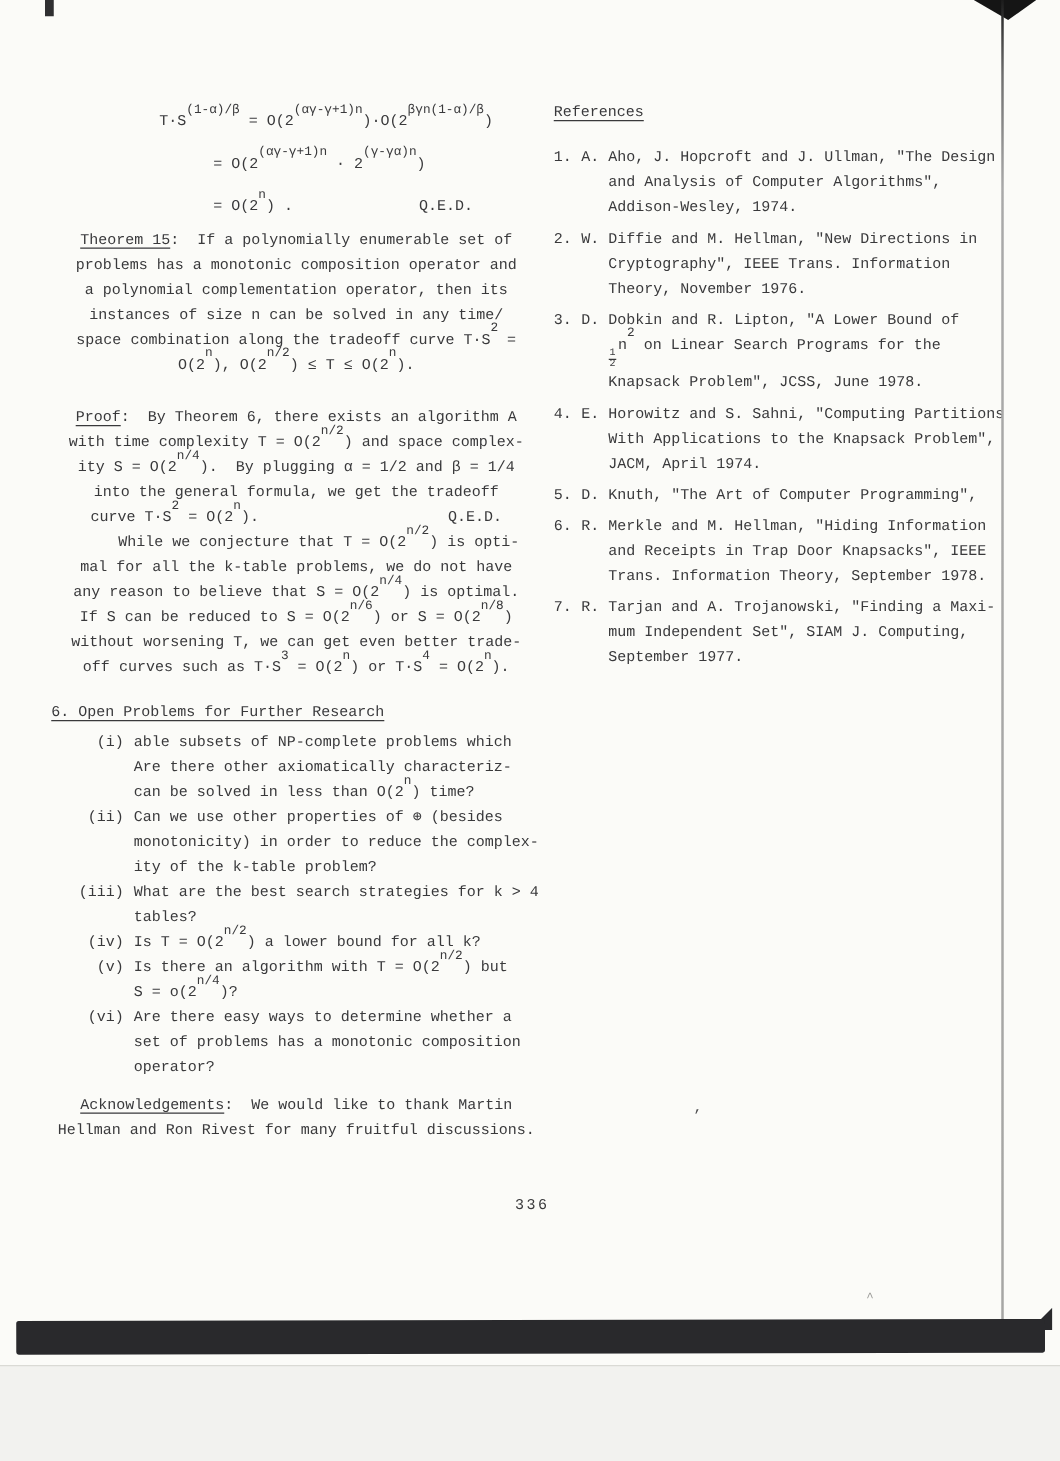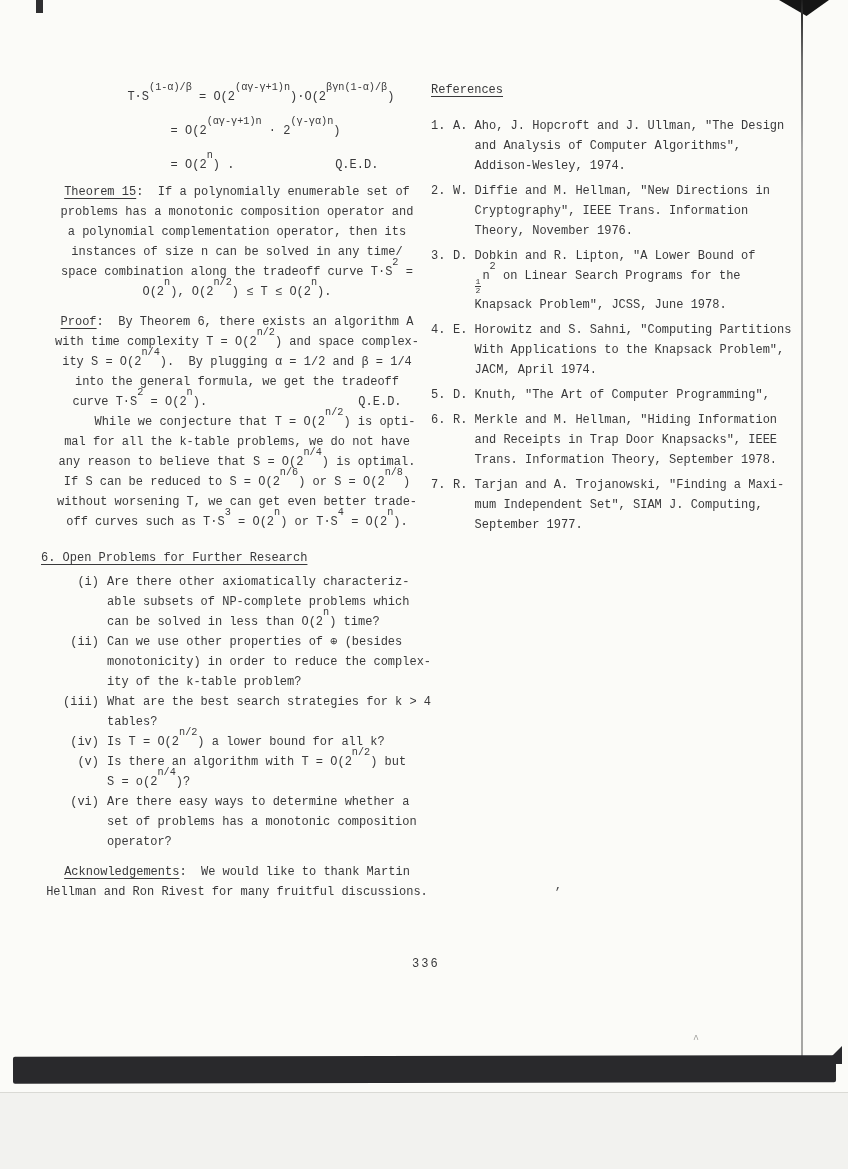--- a/index.html
+++ b/index.html
@@ -16,29 +16,29 @@
   .u-heading{text-decoration:underline;text-underline-offset:3px;text-decoration-thickness:1px;}
   .frac{display:inline-flex;flex-direction:column;text-align:center;font-size:8px;line-height:8px;vertical-align:-5px;margin-right:1px;}
   .frac span:first-child{border-bottom:1px solid currentColor;padding:0 1px;}
 
   
   #left-col{left:41px;top:80px;width:392px;}
   .formula .line{line-height:34px;}
   .formula .line:nth-child(1){padding-left:12ch;}
   .formula .line:nth-child(2),.formula .line:nth-child(3){padding-left:18ch;}
   .para{margin:0;text-align:center;}
-  .para.gap{margin-top:10px;}
+  .para.gap{margin-top:22px;}
   .section-heading{margin-top:16px;margin-bottom:4px;}
   .op-item{display:flex;}
   .op-label{width:58px;flex:none;text-align:right;padding-right:8px;white-space:pre;}
   .op-lines{flex:1;}
   .ack{margin-top:10px;}
 
   
-  #right-col{left:431px;top:80px;width:360px;}
+  #right-col{left:443px;top:80px;width:360px;}
   .refs-heading{margin-bottom:16px;}
   .ref{display:flex;margin-bottom:5px;}
   .ref-num{width:22px;flex:none;white-space:pre;}
   .ref-body{flex:1;}
   .ref-body .line + .line{padding-left:3ch;}
 
   
   #page-number{position:absolute;left:412px;top:957px;font-size:12px;letter-spacing:2px;}
 
   
@@ -92,22 +92,22 @@
     <div class="line">without worsening T, we can get even better trade-</div>
     <div class="line">off curves such as T·S<sup>3</sup> = O(2<sup>n</sup>) or T·S<sup>4</sup> = O(2<sup>n</sup>).</div>
   </div>
 
   <div class="section-heading u-heading">6.  Open Problems for Further Research</div>
 
   <div>
     <div class="op-item">
       <div class="op-label">(i)</div>
       <div class="op-lines">
+        <div class="line">able subsets of NP-complete problems which</div>
         <div class="line">Are there other axiomatically characteriz-</div>
-        <div class="line">able subsets of NP-complete problems which</div>
         <div class="line">can be solved in less than O(2<sup>n</sup>) time?</div>
       </div>
     </div>
     <div class="op-item">
       <div class="op-label">(ii)</div>
       <div class="op-lines">
         <div class="line">Can we use other properties of ⊕ (besides</div>
         <div class="line">monotonicity) in order to reduce the complex-</div>
         <div class="line">ity of the k-table problem?</div>
       </div>

